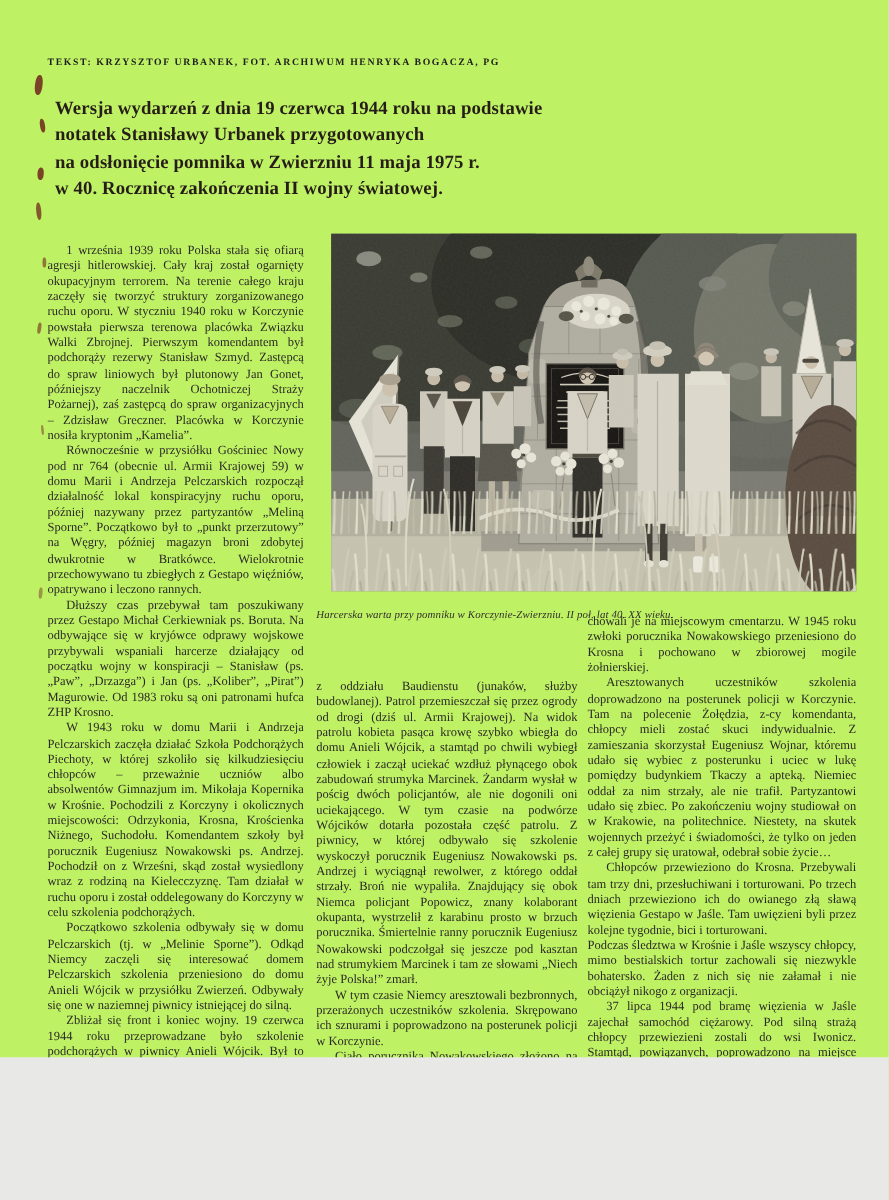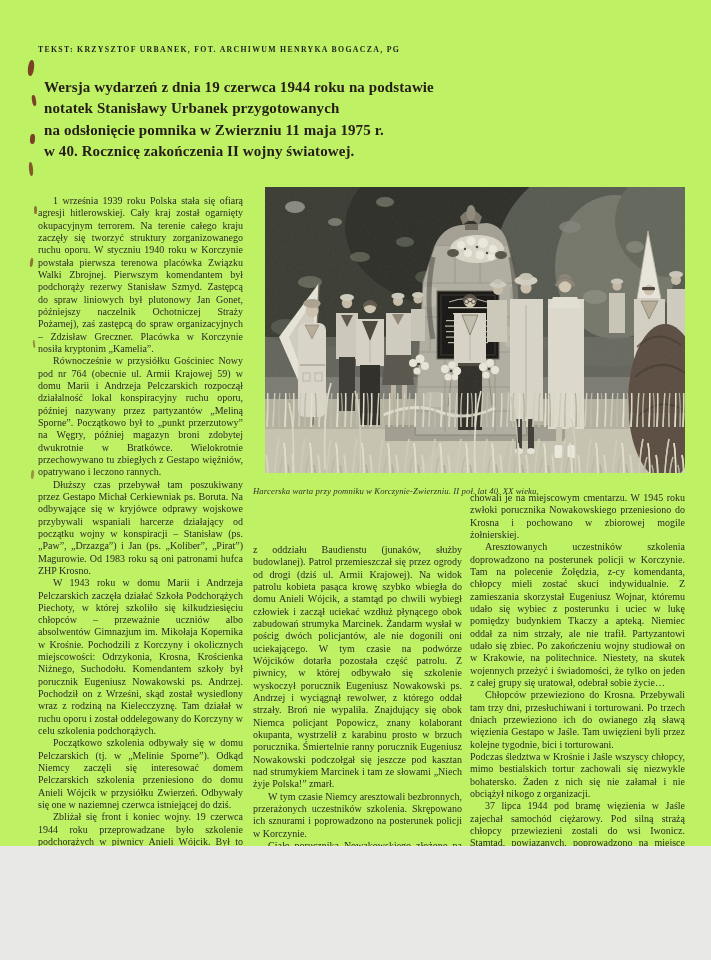--- a/index.html
+++ b/index.html
@@ -75,21 +75,21 @@
     <span>notatek Stanisławy Urbanek przygotowanych</span>
     <span>na odsłonięcie pomnika w Zwierzniu 11 maja 1975 r.</span>
     <span>w 40. Rocznicę zakończenia II wojny światowej.</span>
   </h1>
 
   <div class="col col-left">
     <p class="ind">1 września 1939 roku Polska stała się ofiarą agresji hitlerowskiej. Cały kraj został ogarnięty okupacyjnym terrorem. Na terenie całego kraju zaczęły się tworzyć struktury zorganizowanego ruchu oporu. W styczniu 1940 roku w Korczynie powstała pierwsza terenowa placówka Związku Walki Zbrojnej. Pierwszym komendantem był podchorąży rezerwy Stanisław Szmyd. Zastępcą do spraw liniowych był plutonowy Jan Gonet, późniejszy naczelnik Ochotniczej Straży Pożarnej), zaś zastępcą do spraw organizacyjnych – Zdzisław Greczner. Placówka w Korczynie nosiła kryptonim „Kamelia”.</p>
     <p class="ind">Równocześnie w przysiółku Gościniec Nowy pod nr 764 (obecnie ul. Armii Krajowej 59) w domu Marii i Andrzeja Pelczarskich rozpoczął działalność lokal konspiracyjny ruchu oporu, później nazywany przez partyzantów „Meliną Sporne”. Początkowo był to „punkt przerzutowy” na Węgry, później magazyn broni zdobytej dwukrotnie w Bratkówce. Wielokrotnie przechowywano tu zbiegłych z Gestapo więźniów, opatrywano i leczono rannych.</p>
     <p class="ind">Dłuższy czas przebywał tam poszukiwany przez Gestapo Michał Cerkiewniak ps. Boruta. Na odbywające się w kryjówce odprawy wojskowe przybywali wspaniali harcerze działający od początku wojny w konspiracji – Stanisław (ps. „Paw”, „Drzazga”) i Jan (ps. „Koliber”, „Pirat”) Magurowie. Od 1983 roku są oni patronami hufca ZHP Krosno.</p>
     <p class="ind">W 1943 roku w domu Marii i Andrzeja Pelczarskich zaczęła działać Szkoła Podchorążych Piechoty, w której szkoliło się kilkudziesięciu chłopców – przeważnie uczniów albo absolwentów Gimnazjum im. Mikołaja Kopernika w Krośnie. Pochodzili z Korczyny i okolicznych miejscowości: Odrzykonia, Krosna, Krościenka Niżnego, Suchodołu. Komendantem szkoły był porucznik Eugeniusz Nowakowski ps. Andrzej. Pochodził on z Wrześni, skąd został wysiedlony wraz z rodziną na Kielecczyznę. Tam działał w ruchu oporu i został oddelegowany do Korczyny w celu szkolenia podchorążych.</p>
-    <p class="ind">Początkowo szkolenia odbywały się w domu Pelczarskich (tj. w „Melinie Sporne”). Odkąd Niemcy zaczęli się interesować domem Pelczarskich szkolenia przeniesiono do domu Anieli Wójcik w przysiółku Zwierzeń. Odbywały się one w naziemnej czerwca istniejącej do dziś.</p>
+    <p class="ind">Początkowo szkolenia odbywały się w domu Pelczarskich (tj. w „Melinie Sporne”). Odkąd Niemcy zaczęli się interesować domem Pelczarskich szkolenia przeniesiono do domu Anieli Wójcik w przysiółku Zwierzeń. Odbywały się one w naziemnej piwnicy istniejącej do silną.</p>
     <p class="ind">Zbliżał się front i koniec wojny. 19 czerwca 1944 roku przeprowadzane było szkolenie podchorążych w piwnicy Anieli Wójcik. Był to właściwie egzamin końcowy przed odejściem chłopców do partyzantki na Dukielszczyźnie. Na stole rozłożony był pistolet maszynowy, wokół niego zgrupowani byli uczestnicy szkolenia.</p>
   </div>
 
   <figure class="photo">
     <svg width="420" height="286" viewBox="0 0 420 286" preserveAspectRatio="none" xmlns="http://www.w3.org/2000/svg">
       <defs>
         <filter id="grain">
           <feTurbulence type="fractalNoise" baseFrequency="0.55" numOctaves="2" stitchTiles="stitch"></feTurbulence>
           <feColorMatrix type="matrix" values="0 0 0 0 0.55  0 0 0 0 0.55  0 0 0 0 0.50  0 0 0 0.45 0"></feColorMatrix>
         </filter>

